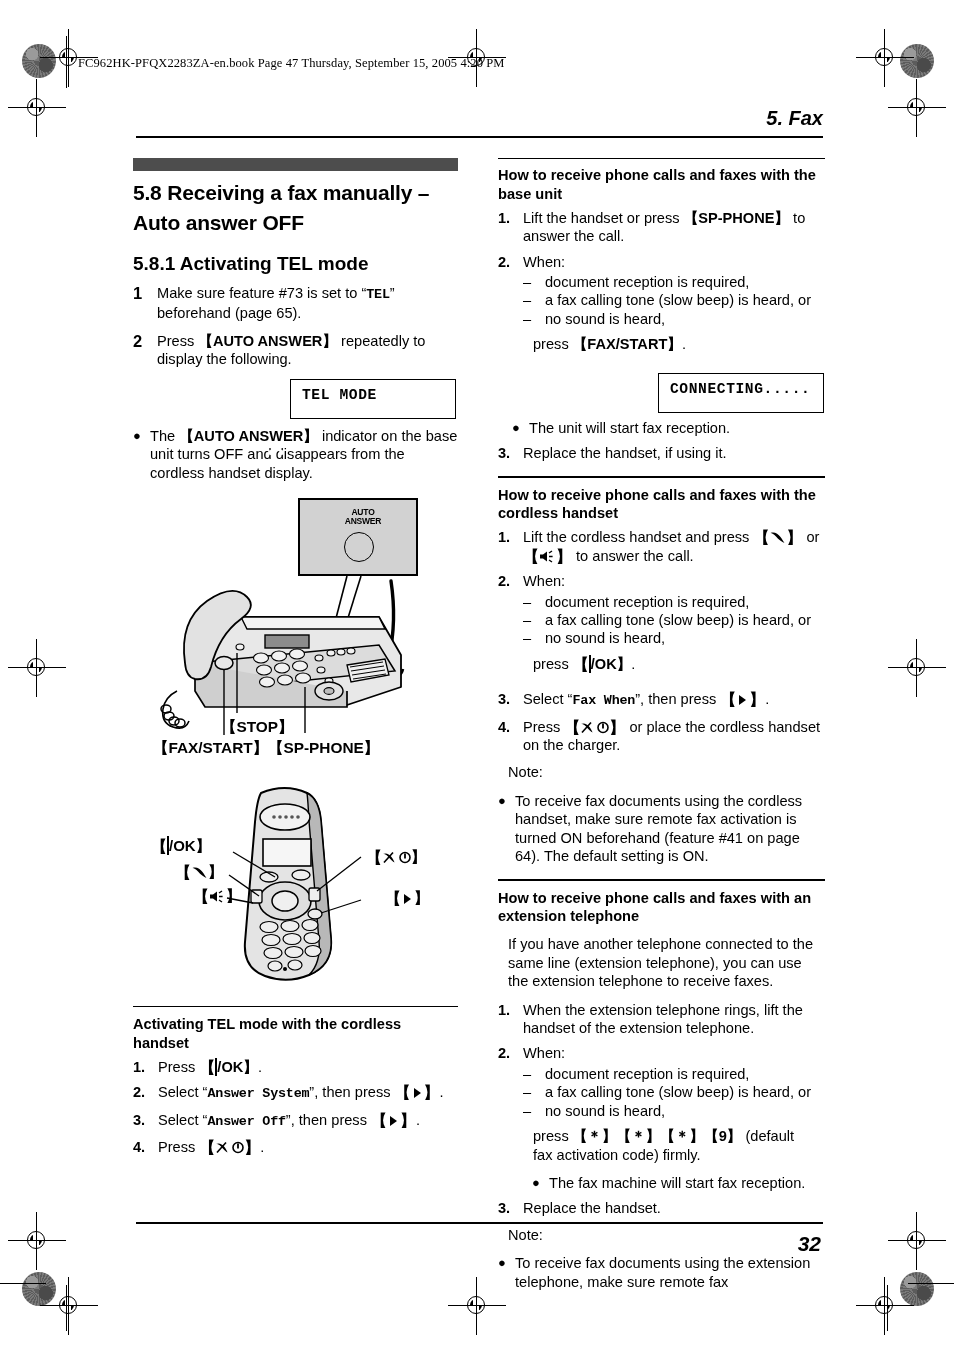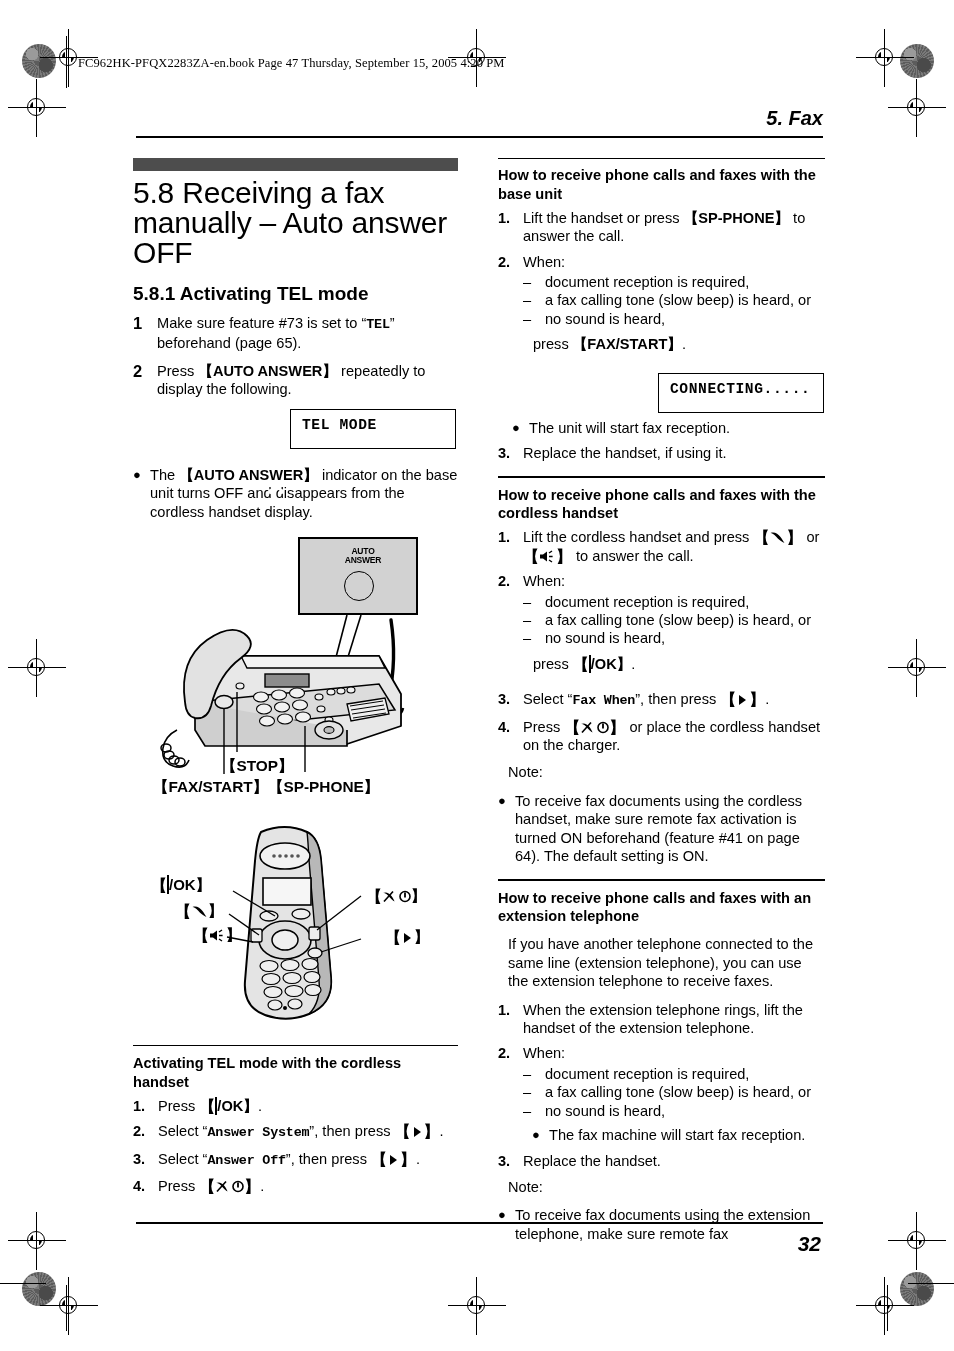--- a/index.html
+++ b/index.html
@@ -41,21 +41,21 @@
   .pagenum{position:absolute;right:133px;top:1232px;font-size:21px;font-weight:bold;
       font-style:italic;}
 
   
   .col{position:absolute;top:158px;width:325px;}
   .col-l{left:133px;}
   .col-r{left:498px;width:327px;}
 
   .chapbar{width:325px;height:13px;background:#4d4d4d;margin:0 0 7px 0;}
 
-  h1.secttl{font-size:30px;line-height:30px;font-weight:normal;margin:0 0 14px 0;
+  h1.secttl{font-size:21px;line-height:30px;font-weight:bold;margin:0 0 14px 0;
       letter-spacing:-.2px;}
   h2.subttl{font-size:19px;line-height:23px;font-weight:bold;margin:0 0 9px 0;}
   h3.blkttl{font-size:14.6px;line-height:18.2px;font-weight:bold;margin:0 0 6px 0;}
 
   .hr{height:1.6px;background:#000;margin:14px 0 8px 0;}
   .hr-thin{height:1.3px;background:#000;margin:13px 0 7px 0;}
 
   p{margin:10px;font-size:14.6px;line-height:18.4px;}
 
   
@@ -79,21 +79,21 @@
   .b-ind{margin-left:9px;}
 
   b,.bld{font-weight:normal;}
   .mono{font-family:"Liberation Mono",monospace;font-size:13.4px;font-weight:bold;
       letter-spacing:-.2px;}
 
   
   .lcd{border:1.7px solid #000;box-sizing:border-box;padding:7px 11px 15px 11px;
       font-family:"Liberation Mono",monospace;font-size:14.6px;font-weight:bold;
       letter-spacing:.6px;}
-  .lcd-tel{width:166px;margin:10px 0 17px 157px;}
+  .lcd-tel{width:166px;margin:10px 0 8px 157px;}
   .lcd-conn{width:166px;margin:9px 0 0 160px;}
 
   
   .key{font-weight:bold;white-space:nowrap;}
   .kb{font-weight:bold;font-size:16px;line-height:0;position:relative;top:1px;}
 
   
   .ico-menu{width:14px;height:11px;border:1.6px solid #000;box-sizing:border-box;
       position:relative;background:#fff;}
   .ico-menu i{position:absolute;left:1.6px;right:1.6px;height:1.3px;background:#000;}
@@ -568,20 +568,21 @@
             </li>
           <li>
               <span class="d">–</span>
               <span>a fax calling tone (slow beep) is heard, or</span>
             </li>
           <li>
               <span class="d">–</span>
               <span>no sound is heard,</span>
             </li>
         </ul>
+        <p style="margin-top:7px;"><span>press </span><span class="key">【＊】【＊】【＊】【9】</span><span> (default fax activation code) </span><span class="bld">firmly</span><span>.</span></p>
         <div class="bullet b-ind">
           <div class="b">●</div>
           <div>The fax machine will start fax reception.</div>
         </div>
       </div>
     </div>
 
     <div class="step">
       <div class="n">3.</div>
       <div class="t">Replace the handset.</div>

